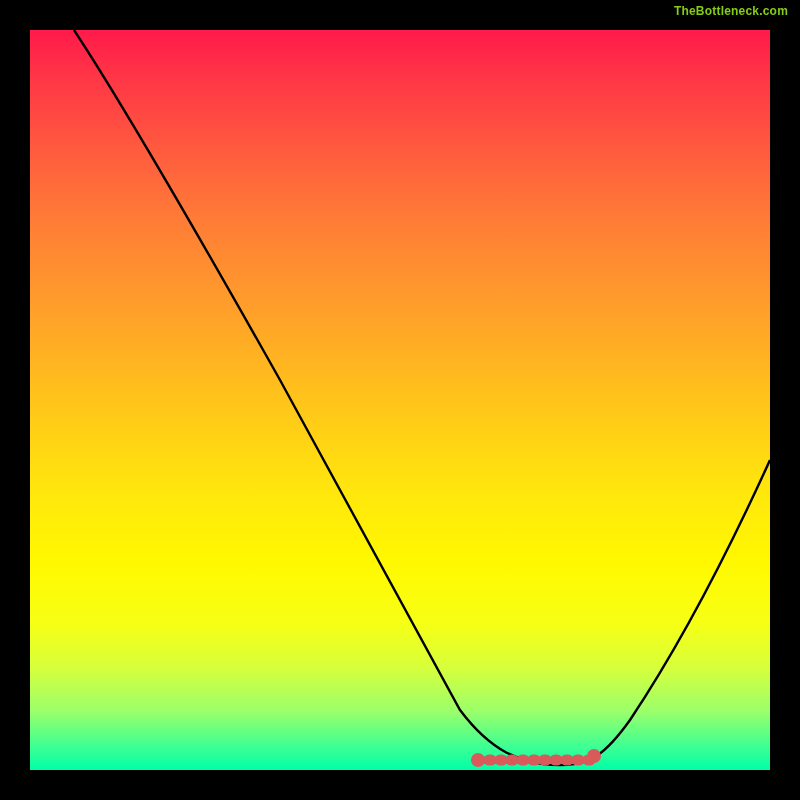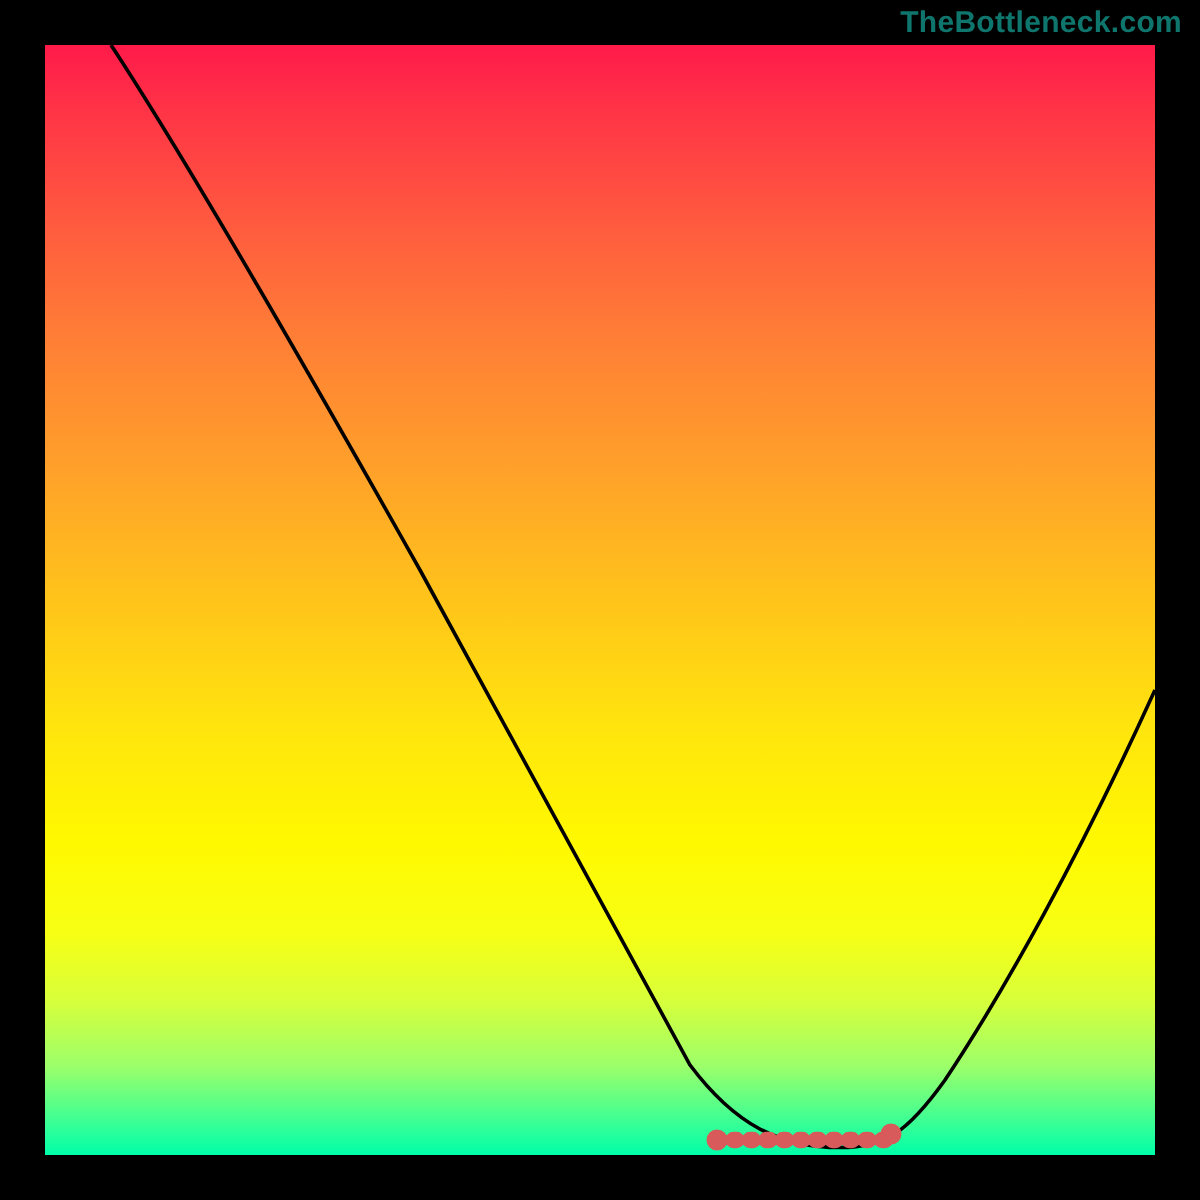--- a/index.html
+++ b/index.html
@@ -53,23 +53,23 @@
     left: 0;
     top: 0;
     width: 740px;
     height: 740px;
   }
   .watermark {
     position: absolute;
     top: 4px;
     right: 12px;
     font-family: Arial, Helvetica, sans-serif;
-    font-size: 20px;
+    font-size: 12px;
     font-weight: 600;
-    color: #0f766e;
+    color: #84cc16;
     letter-spacing: 0.2px;
     user-select: none;
   }
 </style>
 </head>
 <body>
 
 <div class="frame">
   <div class="plot">
     <div class="gradient"></div>

